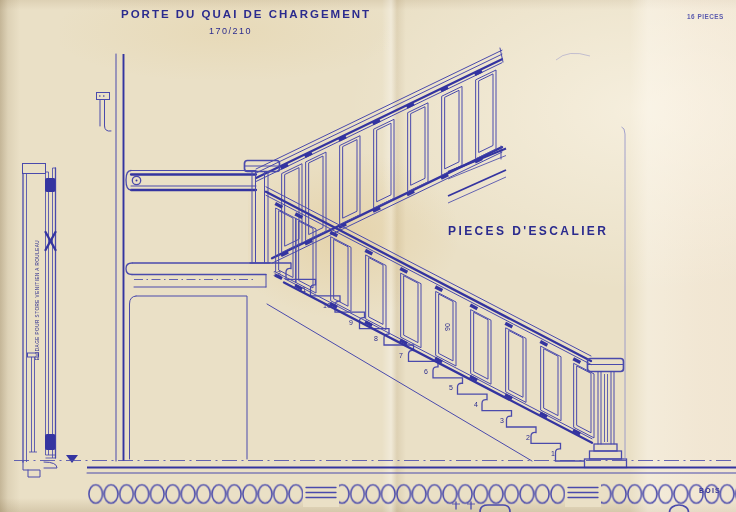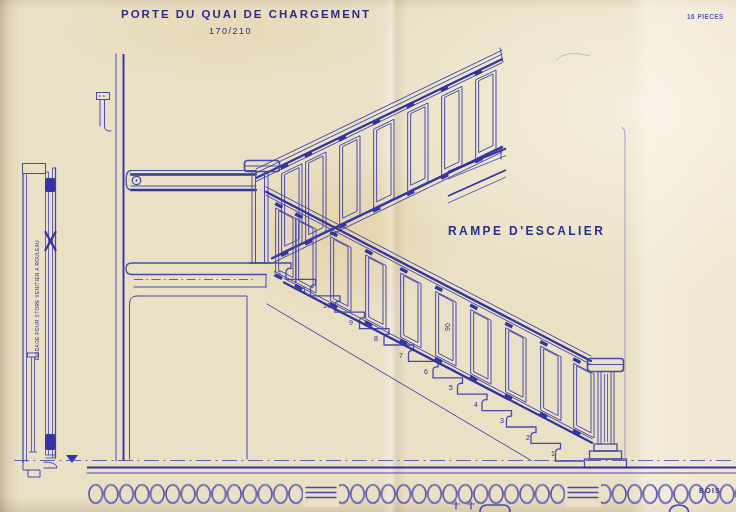--- a/index.html
+++ b/index.html
@@ -43,21 +43,21 @@
 </head>
 <body>
 
 <div id="sheet">
   <div class="tint" id="tint1"></div>
   <div class="tint" id="tint2"></div>
 
   <div class="t" id="titleL">PORTE DU QUAI DE CHARGEMENT</div>
   <div class="t" id="titleLsub">170/210</div>
   <div class="t" id="titleRnote">16 PIECES</div>
-  <div class="t" id="rampe">RAMPE D'ESCALIER</div>
+  <div class="t" id="rampe">PIECES D'ESCALIER</div>
   <div class="t" id="bois">BOIS</div>
 
   <svg id="art" width="736" height="512" viewBox="0 0 736 512">
     <defs>
       <pattern id="loops" x="88" y="483.5" width="15.4" height="22" patternUnits="userSpaceOnUse">
         <ellipse cx="7.7" cy="10.5" rx="6.8" ry="9.2" style="fill:none;stroke:#4a4aac;stroke-width:1.5"></ellipse>
       </pattern>
       <g id="pug">
         <path class="s1" d="M0,0 L20,-9.7 L20,69.3 L0,79 Z M3,1 L17,-5.8 L17,65.8 L3,72.6 Z"></path>
         <rect class="f" x="-1" y="-7.5" width="8" height="3.4" transform="rotate(-26 0 -5)"></rect>

